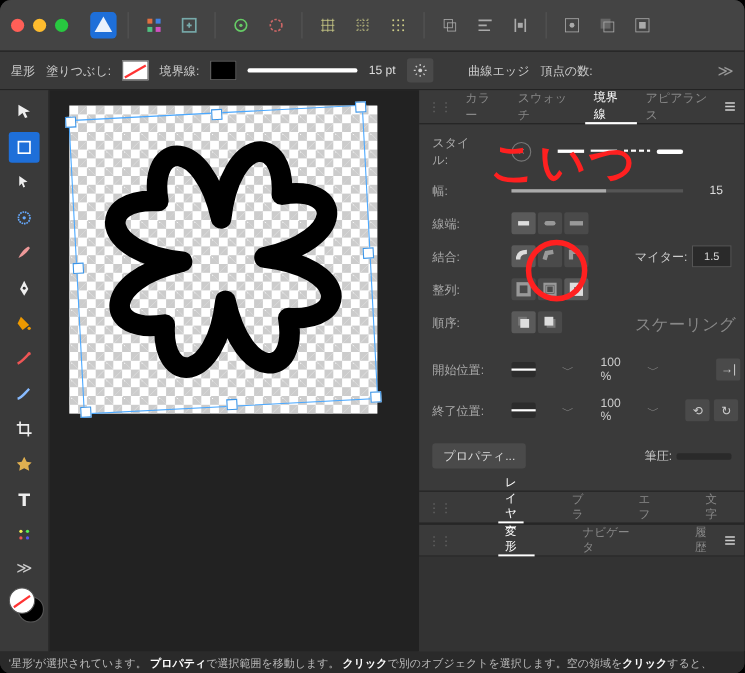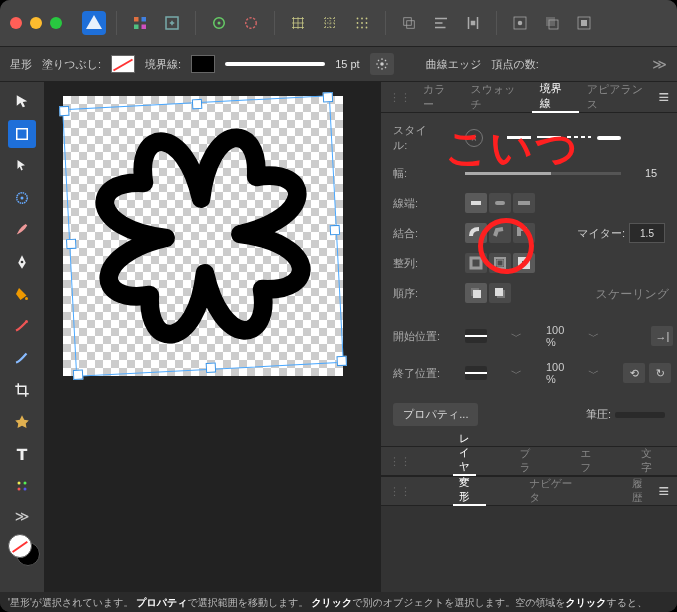--- a/index.html
+++ b/index.html
@@ -440,21 +440,21 @@
                   <rect x="4" y="4" width="8" height="8" fill="#ddd"></rect>
                 </svg>
               </div>
             <div class="opt">
                 <svg viewBox="0 0 14 14">
                   <rect x="4" y="4" width="8" height="8" fill="#777"></rect>
                   <rect x="2" y="2" width="8" height="8" fill="#ddd"></rect>
                 </svg>
               </div>
           </div>
-          <span style="position:absolute;right:-4px;top:3px;color:#888;font-size:12px">スケーリング</span>
+          <span style="position:absolute;right:-4px;top:3px;color:#888;font-size:15px">スケーリング</span>
         </div>
 
         <div style="height:8px"></div>
         <div class="prow">
           <div class="plabel">開始位置:</div>
           <div class="line-sel"></div>
           <span style="color:#888">﹀</span>
           <span class="pct">100 %</span>
           <span style="color:#888">﹀</span>
           <svg width="10" height="30" style="margin-left:4px">

